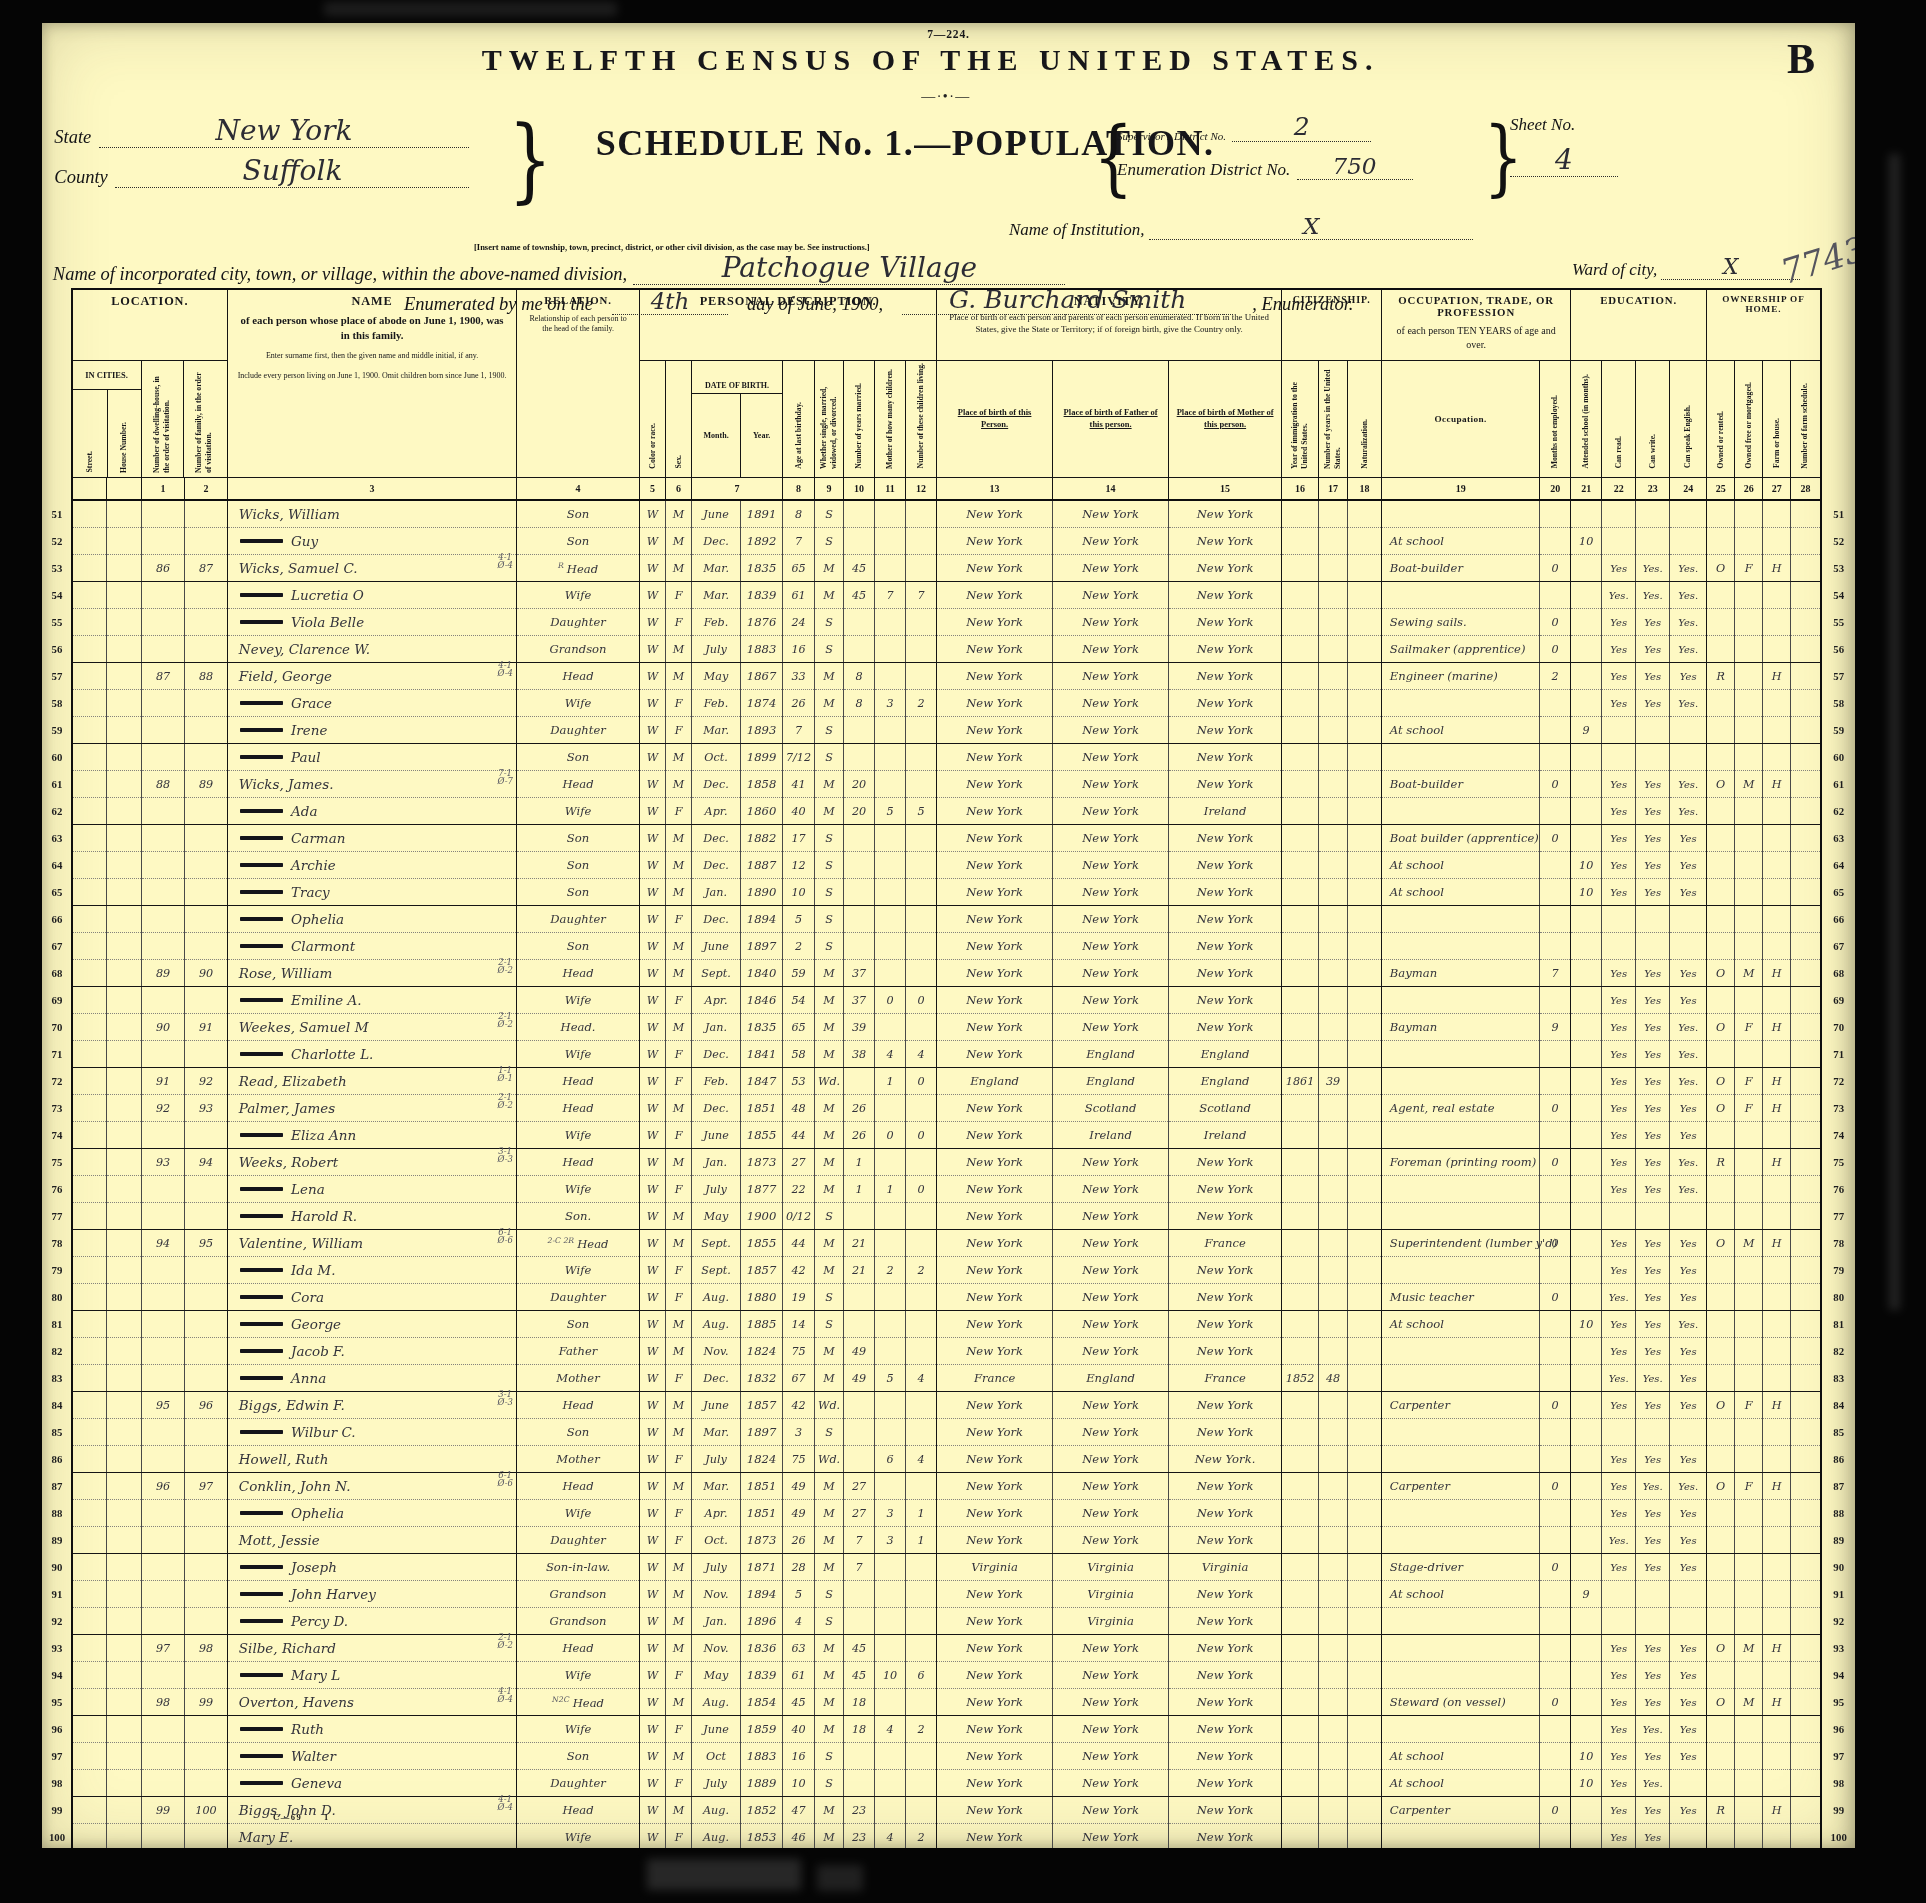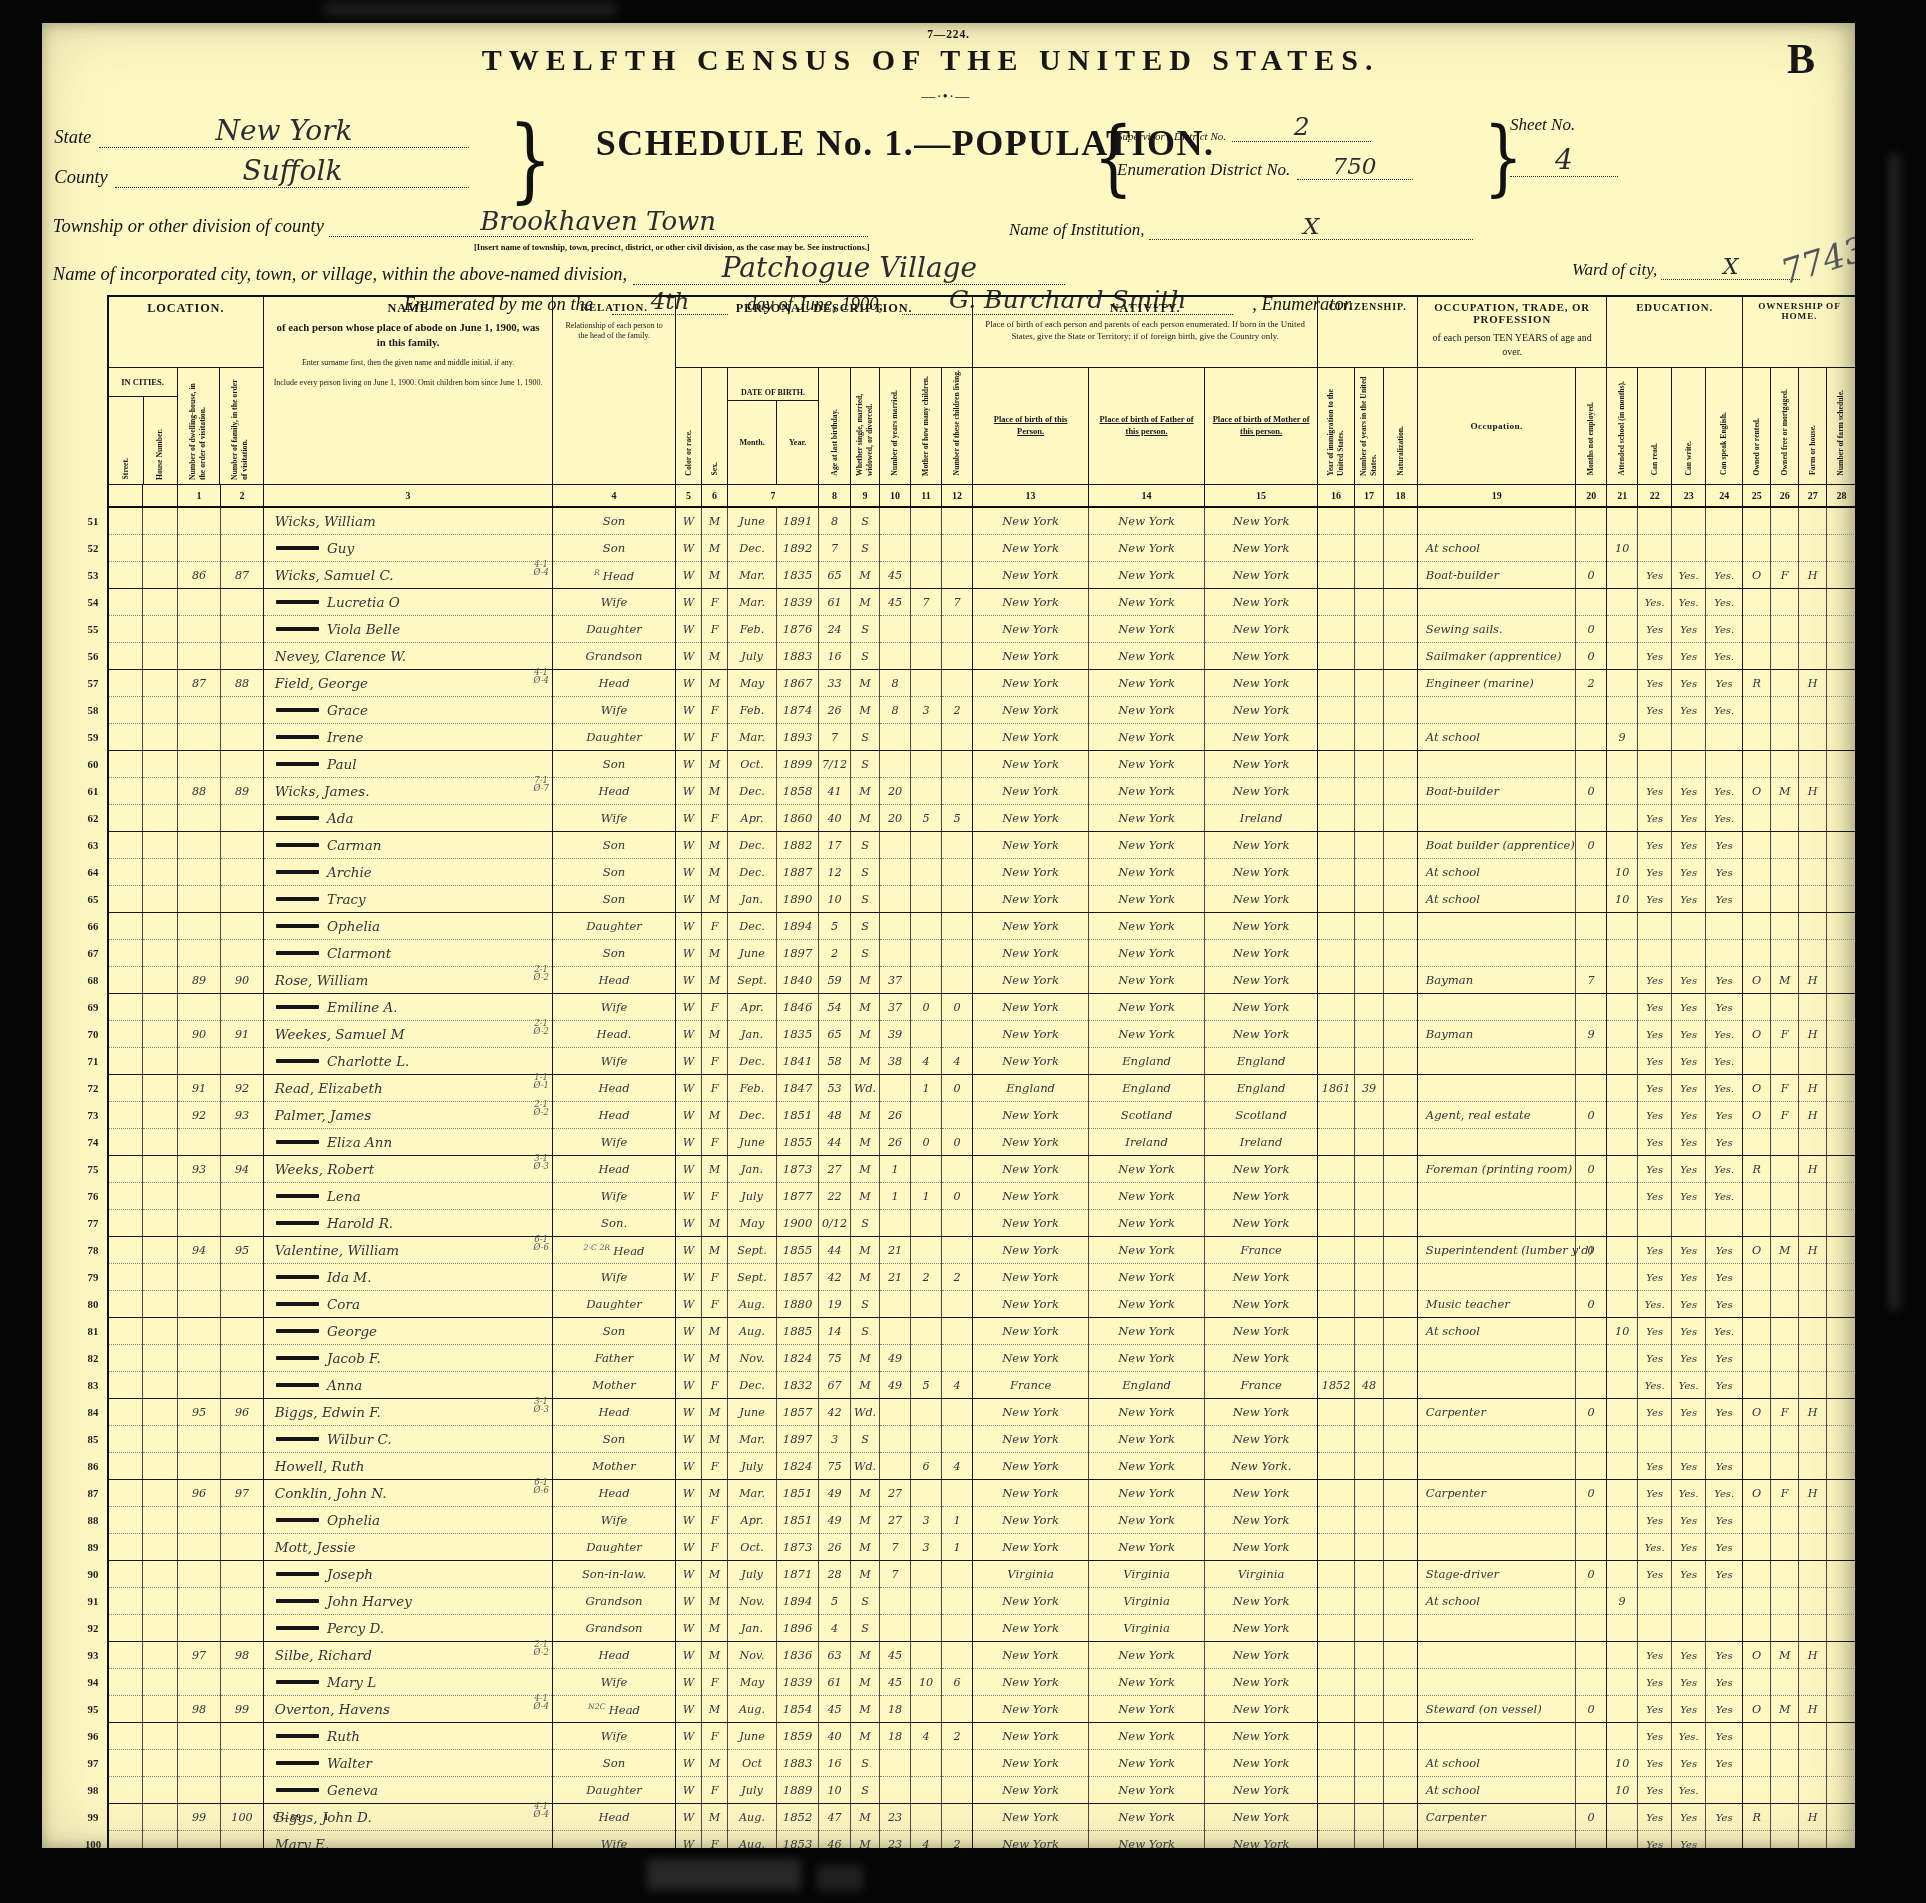--- a/index.html
+++ b/index.html
@@ -27,21 +27,21 @@
   .dist-row { display:flex; align-items:flex-end; gap:6.2px; margin-bottom:6.2px; }
   .sheet-block { position:absolute; left:1468px; top:92px; }
   .township-row { position:absolute; left:10.8px; top:183px; display:flex; align-items:flex-end; gap:4.6px; }
   .township-note { position:absolute; left:432px; top:219px; font:bold 8.5px "Liberation Serif",serif; color:#111; }
   .inst-row { position:absolute; left:967px; top:190px; display:flex; align-items:flex-end; gap:4.6px; }
   .city-row { position:absolute; left:10.8px; top:228px; display:flex; align-items:flex-end; gap:6.2px; }
   .ward-row { position:absolute; left:1530px; top:231px; display:flex; align-items:flex-end; gap:4px; }
   .enum-row { position:absolute; left:362px; top:262px; display:flex; align-items:flex-end; gap:19px; }
   .margin-scribble { position:absolute; left:1738px; top:217px; transform:rotate(-17deg); font-family:"DejaVu Serif",serif; font-style:italic; font-size:34px; color:#55555e; }
   
-  .census-table { position:absolute; left:1.5px; top:272px; border-collapse:collapse; table-layout:fixed; width:1810px; background:transparent;margin-left:36px; }
+  .census-table { position:absolute; left:1.5px; top:265px; border-collapse:collapse; table-layout:fixed; width:1810px; background:transparent; }
   td { padding:0 1.5px; overflow:visible; }
   .num-col { border:none !important; font:bold 10.8px "Liberation Serif",serif; color:#1c1c1e; text-align:center; background:transparent; }
   thead td { border:0.8px solid #151515; color:#17171a; }
   .obl { border-left:2.3px solid #0e0e0e !important; }
   .obr { border-right:2.3px solid #0e0e0e !important; }
   .band1 td:not(.num-col) { border-top:2.3px solid #0e0e0e; vertical-align:top; }
   .gl { border-left:1.5px solid #0e0e0e !important; }
   .gtitle { font:bold 12.3px "Liberation Serif",serif; letter-spacing:0.9px; text-align:center; margin-top:3.9px; }
   .gdesc { font:8.9px/1.35 "Liberation Serif",serif; text-align:center; padding:2.3px 6.2px 1.5px; }
   .gdesc.occ { font-size:10px; padding-top:6.2px; }
@@ -131,24 +131,20 @@
         <span class="fld-label" style="font-size:17px">Enumeration District No.</span>
         <span class="dotline" style="width:116px"><span class="hw" style="font-size:23px">750</span></span>
       </div>
     </div>
     <div class="brace" style="left:1435px;top:86px;font-size:83px">}</div>
     <div class="sheet-block">
       <div class="fld-label" style="font-size:17px">Sheet No.</div>
       <div style="margin-top:7.7px;text-align:center"><span class="dotline" style="width:108px"><span class="hw" style="font-size:28px">4</span></span></div>
     </div>
 
-    <div class="township-row">
-      <span class="fld-label">Township or other division of county</span>
-      <span class="dotline" style="width:539px"><span class="hw" style="font-size:26px">Brookhaven Town</span></span>
-    </div>
     <div class="township-note pr">[Insert name of township, town, precinct, district, or other civil division, as the case may be.  See instructions.]</div>
     <div class="inst-row">
       <span class="fld-label" style="font-size:17px">Name of Institution,</span>
       <span class="dotline" style="width:324px"><span class="hw" style="font-size:23px">X</span></span>
     </div>
 
     <div class="city-row">
       <span class="fld-label">Name of incorporated city, town, or village, within the above-named division,</span>
       <span class="dotline" style="width:432px"><span class="hw" style="font-size:28px">Patchogue Village</span></span>
     </div>

